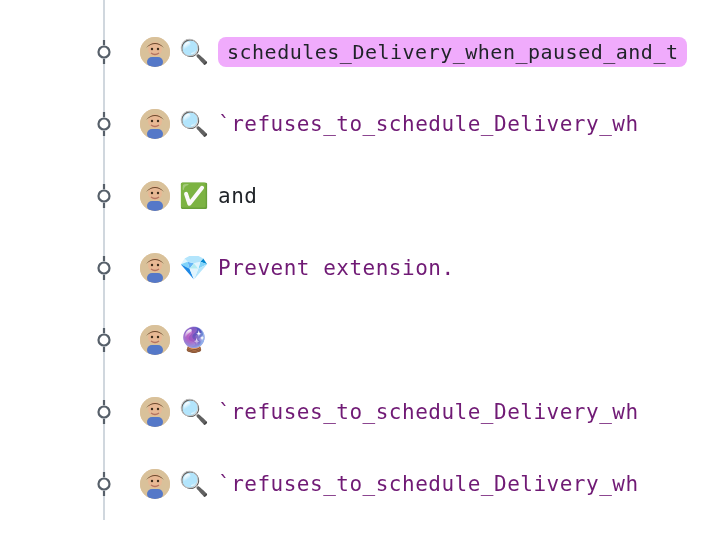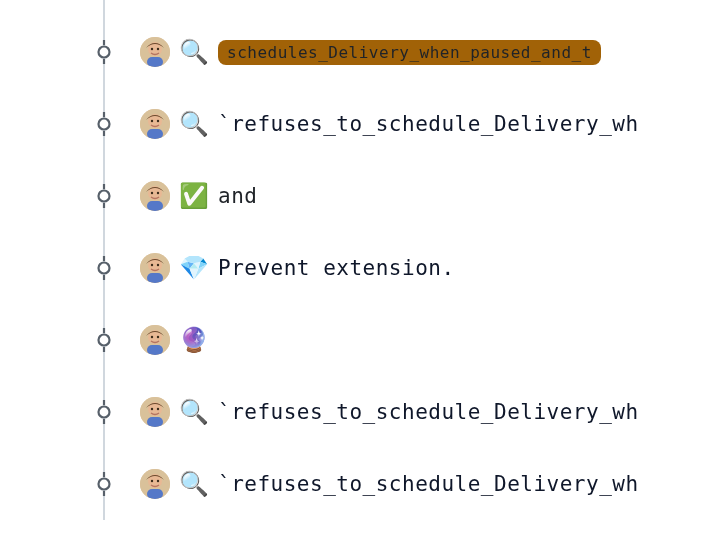--- a/index.html
+++ b/index.html
@@ -76,29 +76,29 @@
     font-family: ui-monospace, SFMono-Regular, "SF Mono", Menlo, Consolas, monospace;
     font-size: 21px;
     color: #1f2328;
     letter-spacing: 0.5px;
     display: flex;
     align-items: center;
     gap: 8px;
   }
   .code-pill {
     font-family: ui-monospace, SFMono-Regular, "SF Mono", Menlo, Consolas, monospace;
-    background: #a16207;
+    background: #f0abfc;
     border-radius: 8px;
     padding: 3px 9px;
-    font-size: 16px;
+    font-size: 20px;
     color: #1f2328;
   }
   .plain-code {
     font-family: ui-monospace, SFMono-Regular, "SF Mono", Menlo, Consolas, monospace;
-    color: #0f172a;
+    color: #701a75;
   }
   .and-text {
     font-family: ui-monospace, SFMono-Regular, "SF Mono", Menlo, Consolas, monospace;
     color: #1f2328;
   }
 </style>
 </head>
 <body>
 
 <div class="commit-list">

